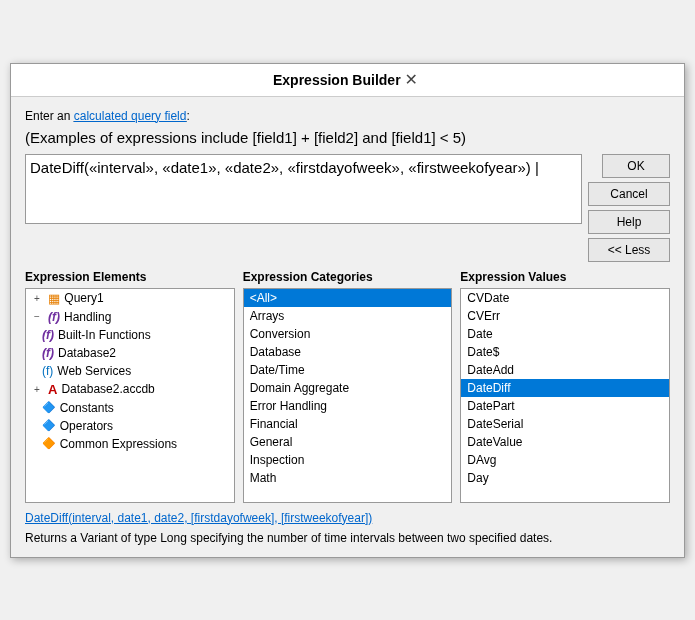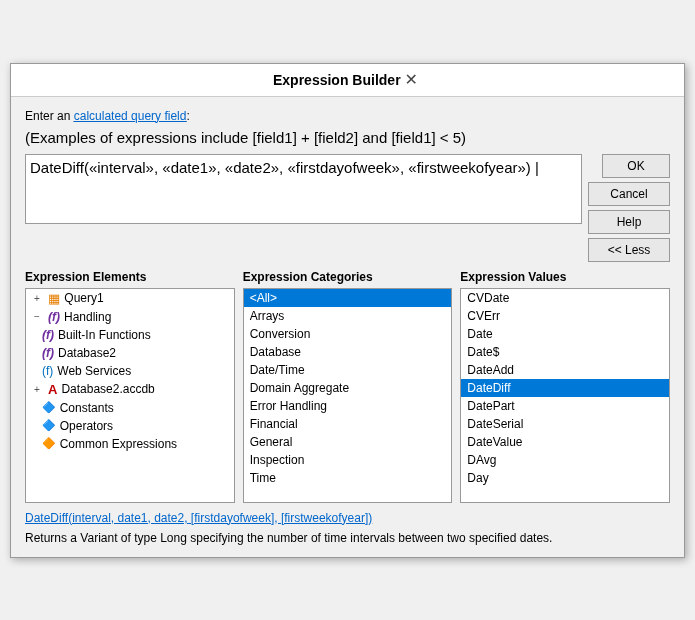--- a/index.html
+++ b/index.html
@@ -247,21 +247,21 @@
         <div class="list-item selected">&lt;All&gt;</div>
             <div class="list-item">Arrays</div>
             <div class="list-item">Conversion</div>
             <div class="list-item">Database</div>
             <div class="list-item">Date/Time</div>
             <div class="list-item">Domain Aggregate</div>
             <div class="list-item">Error Handling</div>
             <div class="list-item">Financial</div>
             <div class="list-item">General</div>
             <div class="list-item">Inspection</div>
-            <div class="list-item">Time</div>
+            <div class="list-item">Math</div>
           </div>
       </div>
 
       <div class="panel">
         <div class="panel-label">Expression Values</div>
         <div class="panel-list" id="values-list">
         <div class="list-item">CVDate</div>
             <div class="list-item">CVErr</div>
             <div class="list-item">Date</div>
             <div class="list-item">Date$</div>

